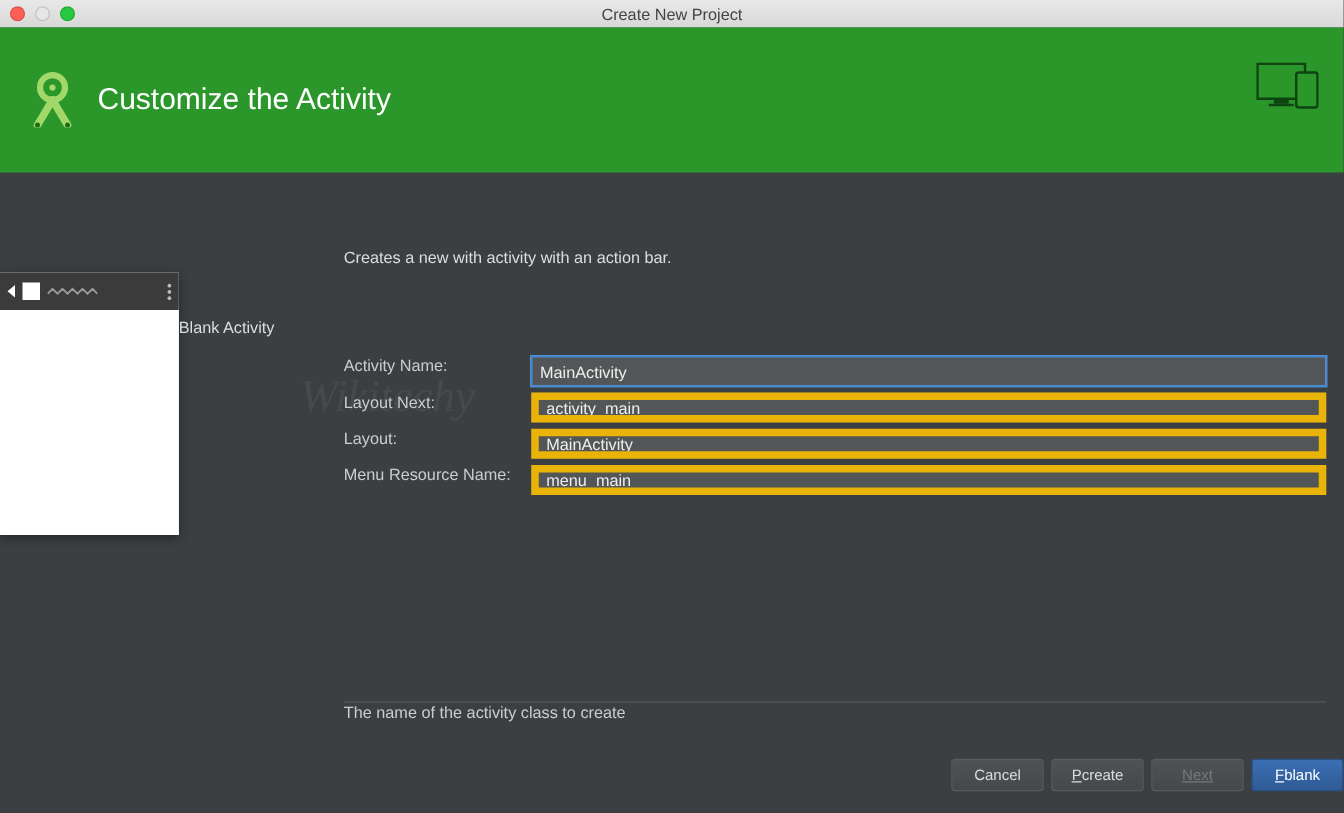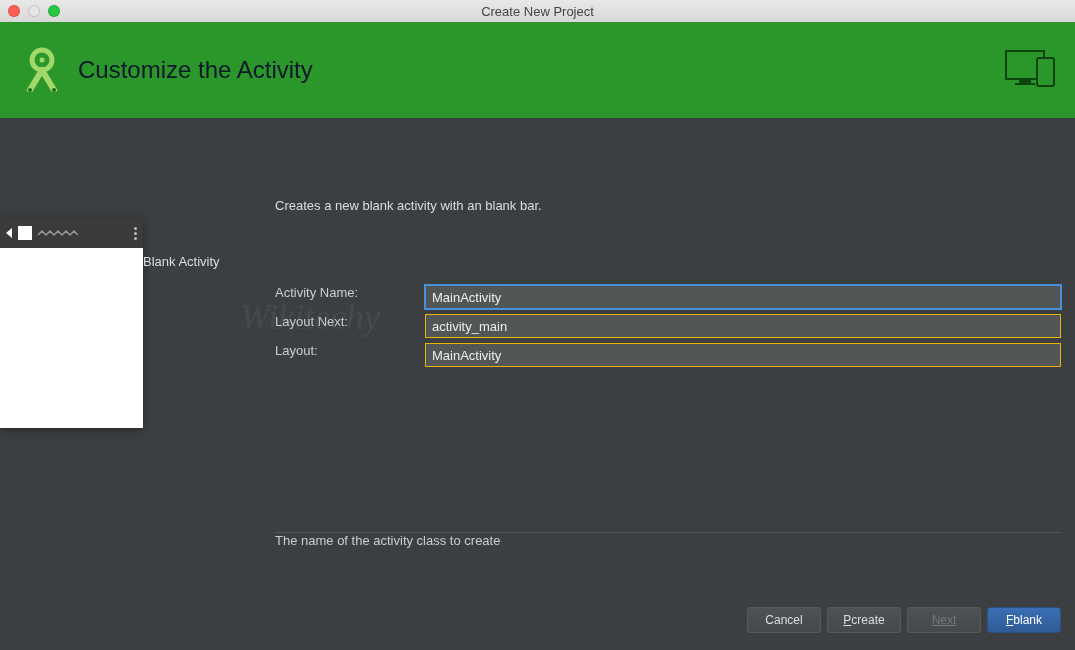--- a/index.html
+++ b/index.html
@@ -6,21 +6,21 @@
 body { width: 1075px; height: 650px; font-family: -apple-system, "Lucida Grande", sans-serif; background: #3c3f41; overflow: hidden; }
 
 .titlebar { height: 22px; background: linear-gradient(#e8e8e8,#d8d8d8); display: flex; align-items: center; position: relative; }
 .traffic-lights { display: flex; gap: 8px; margin-left: 8px; }
 .tl { width: 12px; height: 12px; border-radius: 50%; border: 0.5px solid rgba(0,0,0,0.15); }
 .tl-red { background: #ff5f57; }
 .tl-yellow { background: #e6e6e6; }
 .tl-green { background: #28c840; }
 .titlebar-title { position: absolute; left: 0; right: 0; text-align: center; font-size: 13px; color: #444; pointer-events: none; }
 
-.banner { height: 96px; background: #2b972b; display: flex; align-items: center; padding: 0 18px; color: #0f172a; position: relative; }
+.banner { height: 116px; background: #2b972b; display: flex; align-items: center; padding: 0 18px; color: #ffffff; position: relative; }
 .banner-title { font-size: 24px; font-weight: 500; margin-left: 12px; }
 .logo-icon svg { width: 48px; height: 48px; }
 .devices-icon { position: absolute; right: 20px; top: 28px; }
 .devices-icon svg { width: 50px; height: 38px; }
 
 .main { position: absolute; top: 118px; left: 0; right: 0; bottom: 60px; display: flex; }
 
 .left-col { width: 275px; display: flex; align-items: flex-start; padding-top: 100px; }
 .thumb { width: 143px; height: 210px; background: #fff; box-shadow: 0 2px 8px rgba(0,0,0,0.4); display: flex; flex-direction: column; }
 .thumb-topbar { height: 30px; background: #3b3b3b; display: flex; align-items: center; padding: 0 6px; gap: 6px; }
@@ -30,26 +30,26 @@
 .thumb-zig svg { stroke:#999; }
 .thumb-dots { display:flex;flex-direction:column;gap:2px; }
 .thumb-dots span { width:3px;height:3px;background:#bbb;border-radius:50%; }
 .thumb-body { flex:1; background:#fff; }
 .thumb-label { color:#ddd; margin-top:36px; font-size:13px; }
 
 .right-col { flex:1; padding: 80px 14px 0 0; position: relative; }
 .desc { color:#ddd; font-size:13px; margin-bottom: 72px; }
 .form-row { display:flex; align-items:flex-start; height:29px; }
 .form-label { width:150px; color:#ccc; font-size:13px; }
-.form-input { flex:1; height:24px; background:#535657; border:1px solid #eab308; color:#eee; font-size:13px; padding: 0 6px; outline:none; }
+.form-input { flex:1; height:24px; background:#535657; border:6px solid #eab308; color:#eee; font-size:13px; padding: 0 6px; outline:none; }
 .form-input.focused { border:1px solid #4a90d9; box-shadow: 0 0 0 1px #4a90d9; }
 .hr { border:none; border-top:1px solid #555; margin-top:160px; }
 .hint { color:#ccc; font-size:13px; }
 
-.footer { position:absolute; bottom:0; left:0; right:0; height:60px; display:flex; justify-content:flex-end; align-items:center; gap:6px; padding-right:14px; }
+.footer { position:absolute; bottom:0; left:0; right:0; height:60px; display:flex; justify-content:flex-end; align-items:center; gap:6px; }
 .btn { min-width:74px; height:26px; background:linear-gradient(#4f5254,#46494b); border:1px solid #5a5a5a; color:#ddd; font-size:12px; border-radius:3px; cursor:pointer; padding:0 12px; }
 .btn:disabled { color:#777; cursor:default;text-decoration:underline; }
 .btn-primary { background:linear-gradient(#3b6fb5,#2f5a95); border:1px solid #2a4f85; color:#fff; }
 .ul { text-decoration: underline; }
 
 .watermark { position:absolute; left:240px; top:296px; font-size:36px; color:rgba(200,200,200,0.08); font-style:italic; font-family: Georgia, serif; pointer-events:none; }
 </style>
 </head>
 <body>
 
@@ -102,33 +102,37 @@
             <span></span>
             <span></span>
           </div>
       </div>
       <div class="thumb-body"></div>
     </div>
     <div class="thumb-label">Blank Activity</div>
   </div>
 
   <div class="right-col">
-    <div class="desc">Creates a new blank activity with an blank bar.</div>
+    <div class="desc">Creates a new with activity with an action bar.</div>
 
     <div class="form-row">
       <div class="form-label">Activity Name:</div>
       <input class="form-input focused" value="MainActivity" style="">
     </div>
     <div class="form-row">
       <div class="form-label">Layout Next:</div>
       <input class="form-input" value="activity_main" style="">
     </div>
     <div class="form-row">
       <div class="form-label">Layout:</div>
       <input class="form-input" value="MainActivity" style="">
+    </div>
+    <div class="form-row">
+      <div class="form-label">Menu Resource Name:</div>
+      <input class="form-input" value="menu_main" style="">
     </div>
 
     <hr class="hr">
     <div class="hint">The name of the activity class to create</div>
   </div>
 </div>
 
 <div class="footer">
   <button class="btn">Cancel</button>
   <button class="btn"><span class="ul">P</span><span>create</span></button>

